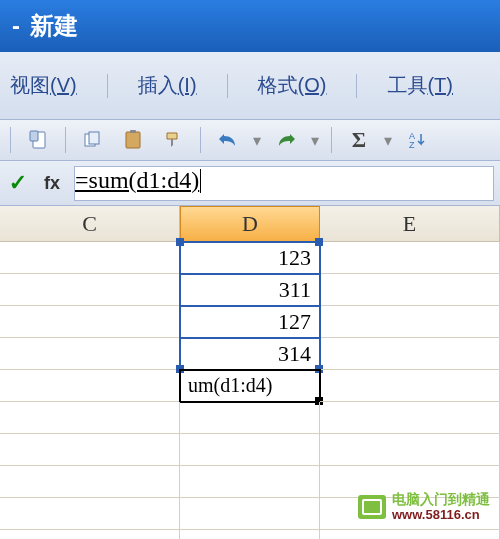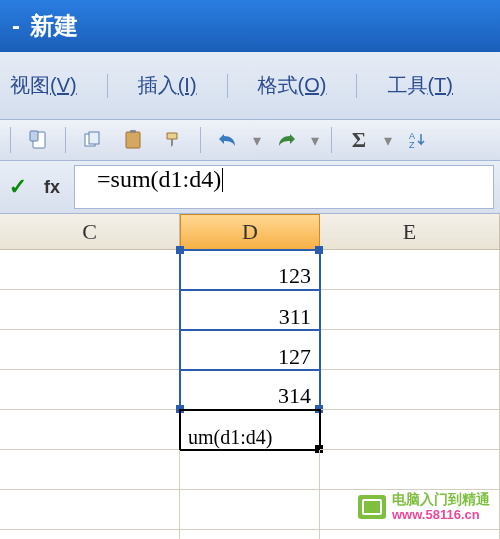--- a/index.html
+++ b/index.html
@@ -79,26 +79,27 @@
   .fb-check { color: #0a8a0a; }
   .fb-fx {
     font-size: 18px;
     color: #333;
     margin: 4px 4px;
   }
   .formula-input {
     flex: 1;
     background: #fff;
     border: 1px solid #a6b6d4;
-    height: 44px;
+    height: 35px;
     font-family: "SimSun", serif;
     font-size: 24px;
-    padding: 0 22px;
+    padding: 0 0;
     outline: none;
     position: relative;
+    text-decoration: underline;
   }
   .formula-input .caret {
     display: inline-block;
     width: 1px;
     height: 24px;
     background: #000;
     vertical-align: text-bottom;
     margin-left: 1px;
   }
   .sheet {
@@ -116,25 +117,25 @@
     justify-content: center;
     font-size: 22px;
     color: #333;
     font-family: "Times New Roman", serif;
   }
   .colhead.active {
     background: linear-gradient(to bottom, #ffd892, #f7b046);
     border: 1px solid #d28a1e;
   }
   .cell {
-    height: 40px;
+    height: 32px;
     border-right: 1px solid #d4cfc0;
     border-bottom: 1px solid #d4cfc0;
     display: flex;
-    align-items: flex-end;
+    align-items: center;
     justify-content: flex-end;
     font-family: "SimSun", "Times New Roman", serif;
     font-size: 22px;
     padding: 0 8px;
     position: relative;
   }
   .cell.selected {
     outline: 2px solid #2a5db0;
     outline-offset: -1px;
   }
@@ -176,21 +177,21 @@
     position: relative;
   }
   .watermark .logo::after {
     content: "";
     position: absolute;
     inset: 4px;
     border: 2px solid #fff;
     border-radius: 2px;
   }
   .wm-text { display: flex; flex-direction: column; line-height: 1.1; }
-  .wm-url { color: #ec4899; font-size: 13px; }
+  .wm-url { color: #7f1d1d; font-size: 13px; }
 </style>
 </head>
 <body>
 
 <div class="title-bar">
   <span>-</span>
   <span>新建</span>
 </div>
 
 <div class="menu-bar">

